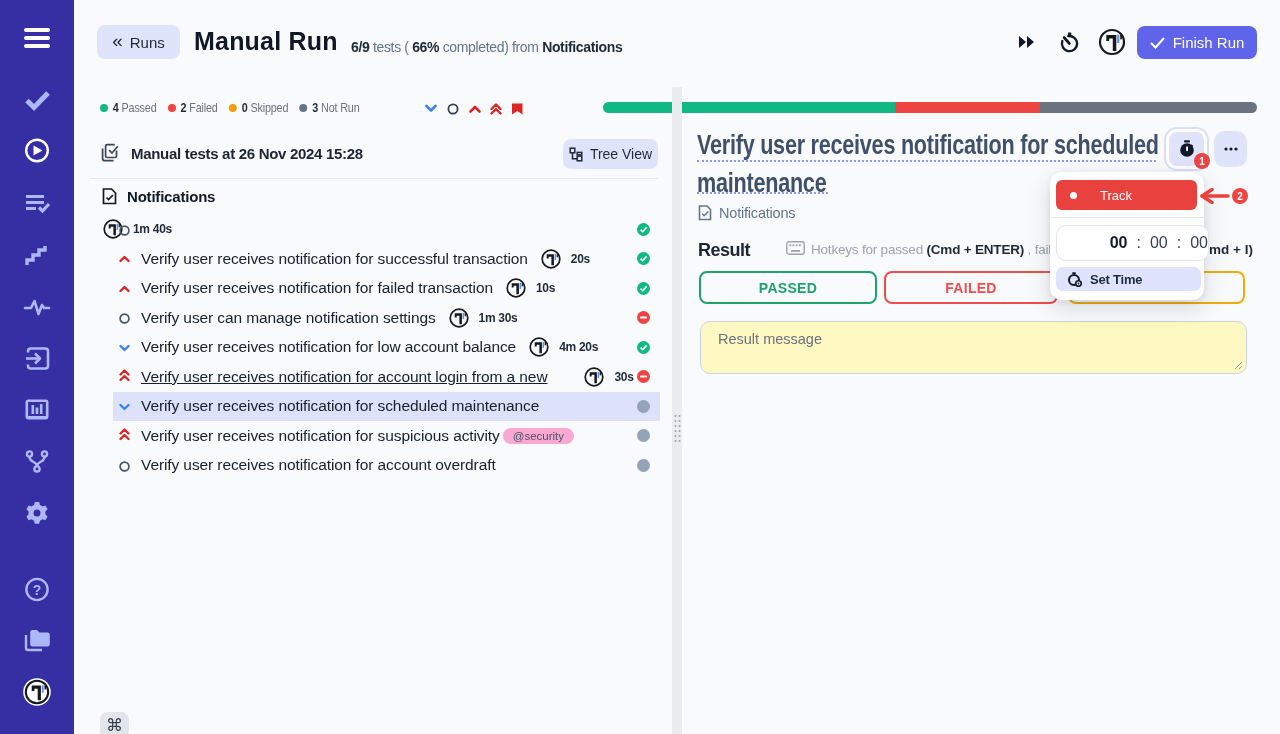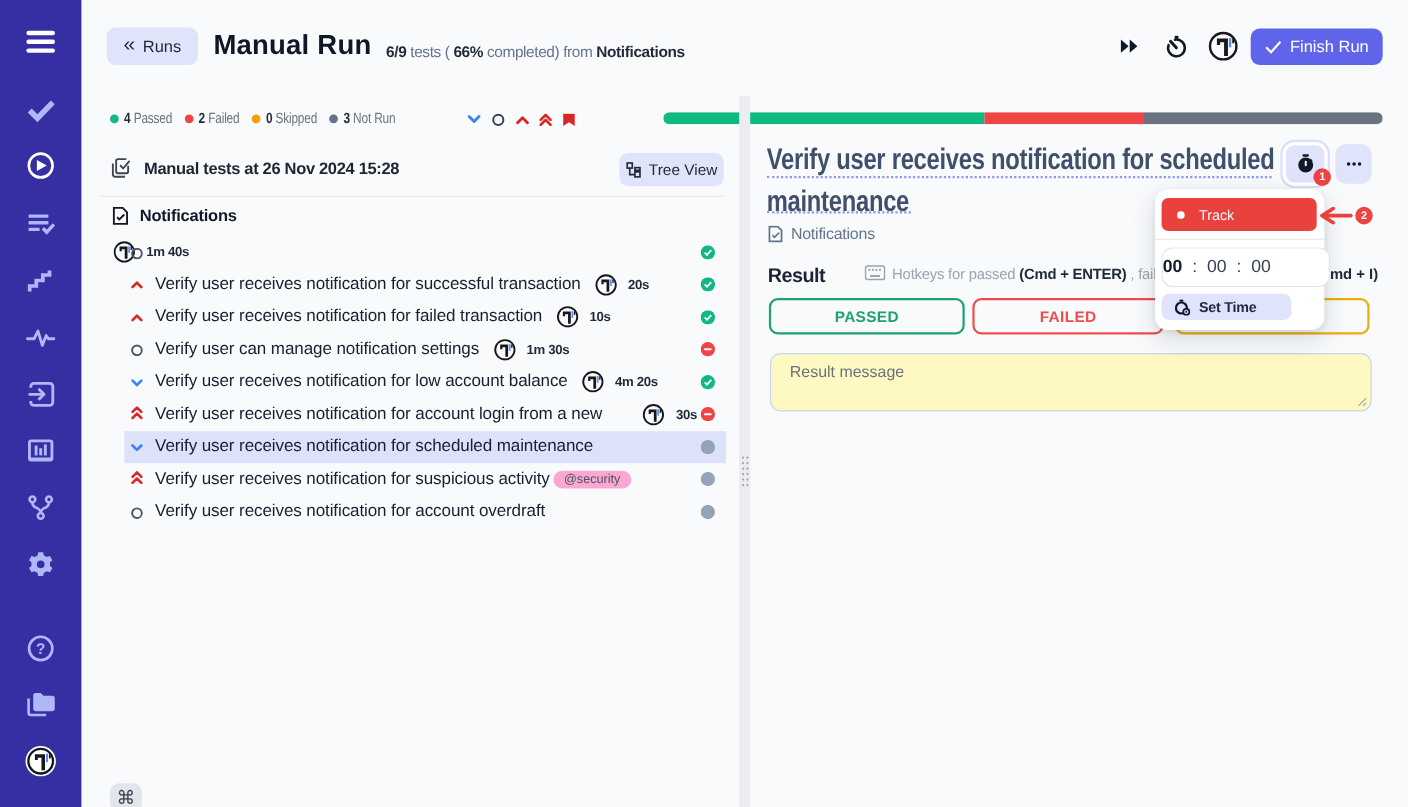--- a/index.html
+++ b/index.html
@@ -278,21 +278,21 @@
   <svg class="statusdot" width="13" height="13" viewBox="0 0 13 13">
       <circle cx="6.5" cy="6.5" r="6.5" fill="#10b981"></circle>
       <path d="M3.6 6.6 L5.7 8.7 L9.6 4.4" fill="none" stroke="#fff" stroke-width="1.6"></path>
     </svg>
 </div>
 
 <div class="row" style="top:362px;">
   <svg class="abs" style="left:29px; top:7px;" width="11" height="13" viewBox="0 0 11 13">
       <path d="M1.5 5.5 L5.5 1.5 L9.5 5.5 M1.5 11 L5.5 7 L9.5 11" fill="none" stroke="#dc2626" stroke-width="2.3" stroke-linecap="round" stroke-linejoin="round"></path>
     </svg>
-  <span class="rowtext" style="margin-left:51px;">Verify user receives notification for account login from a new</span>
+  <span class="rowtext" style="margin-left:51px;text-decoration:underline;">Verify user receives notification for account login from a new</span>
   <svg class="tlogo" style="margin-left:37px;" width="20" height="20" viewBox="0 0 20 20">
       <circle cx="10" cy="10" r="8.8" fill="none" stroke="#17181c" stroke-width="1.7"></circle>
       <path d="M5.7 5.2 H12.9 V16.3 H10.4 V7.7 H7.7 V9.4 H5.7 Z" fill="#17181c"></path>
       <rect x="13.6" y="4.9" width="1.5" height="6" fill="#5b8df5"></rect>
       <rect x="15.7" y="5.1" width="1.2" height="3.2" fill="#17181c"></rect>
     </svg>
   <span class="dur">30s</span>
   <svg class="statusdot" width="13" height="13" viewBox="0 0 13 13">
       <circle cx="6.5" cy="6.5" r="6.5" fill="#ef4444"></circle>
       <rect x="3" y="5.6" width="7" height="1.8" rx="0.9" fill="#fff"></rect>
@@ -403,31 +403,31 @@
       <circle cx="7" cy="2" r="1.6" fill="#111827"></circle>
       <circle cx="12" cy="2" r="1.6" fill="#111827"></circle>
   </svg>
 </div>
 
 <div class="abs" style="left:1194px; top:153px; width:16px; height:16px; border-radius:50%; background:#ee4343; color:#fff; font-size:10px; font-weight:bold; display:flex; align-items:center; justify-content:center;">1</div>
 
 <div class="abs" style="left:1050px; top:172px; width:154px; height:128px; background:#fff; border-radius:12px; box-shadow:0 8px 24px rgba(15,23,42,0.14), 0 2px 6px rgba(15,23,42,0.08); z-index:5;"></div>
 <div class="abs" style="left:1056px; top:180px; width:141px; height:30px; background:#e8413e; border-radius:6px; display:flex; align-items:center; z-index:6;">
   <span style="width:7px;height:7px;border-radius:50%;background:#fff;margin-left:14px;"></span>
-  <span style="color:#fff; font-size:13px; font-weight:500; margin-left:13px;">Track</span>
+  <span style="color:#fff; font-size:13px; font-weight:500; margin-left:23px;">Track</span>
 </div>
 <div class="abs" style="left:1050px; top:217px; width:154px; height:1px; background:#e5e7eb; z-index:6;"></div>
-<div class="abs" style="left:1056px; top:225px; width:153px; height:36px; border:1.5px solid #e2e5ea; border-radius:10px; background:#fff; z-index:6; display:flex; align-items:center; justify-content:flex-start; font-size:16px; color:#374151; gap:9px;">
+<div class="abs" style="left:1056px; top:225px; width:153px; height:36px; border:1.5px solid #e2e5ea; border-radius:10px; background:#fff; z-index:6; display:flex; align-items:center; justify-content:flex-end; font-size:16px; color:#374151; gap:9px;">
   <span style="font-weight:bold; color:#111827;">00</span>
     <span>:</span>
     <span>00</span>
     <span>:</span>
     <span>00</span>
 </div>
-<div class="abs" style="left:1056px; top:267px; width:118px; height:24px; background:#dfe3fb; border-radius:7px; display:flex; align-items:center; z-index:6;">
+<div class="abs" style="left:1056px; top:267px; width:145px; height:24px; background:#dfe3fb; border-radius:7px; display:flex; align-items:center; z-index:6;">
   <svg width="14" height="15" viewBox="0 0 14 15" style="margin-left:12px;">
     <circle cx="6" cy="8" r="5" fill="none" stroke="#111827" stroke-width="2"></circle>
     <rect x="4.2" y="0.3" width="3.6" height="2" rx="0.8" fill="#111827"></rect>
     <circle cx="10.5" cy="11.5" r="2.8" fill="#dfe3fb" stroke="#111827" stroke-width="1.6"></circle>
     <circle cx="10.5" cy="11.5" r="0.9" fill="#111827"></circle>
   </svg>
   <span style="font-size:13px; font-weight:bold; color:#1e2a44; margin-left:8px; letter-spacing:-0.2px;">Set Time</span>
 </div>
 
 <svg class="abs" style="left:1200px; top:188px; z-index:6;" width="32" height="16" viewBox="0 0 32 16">

